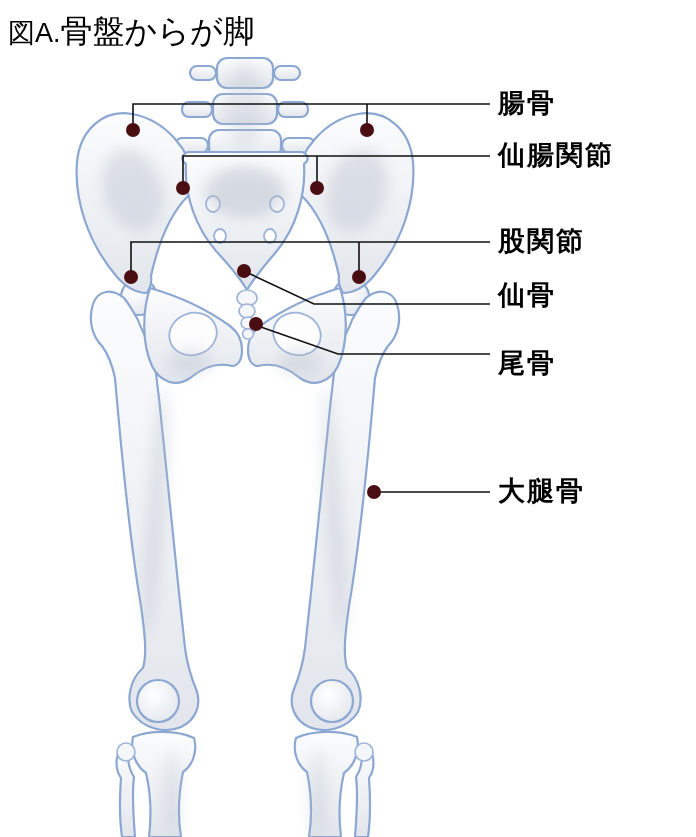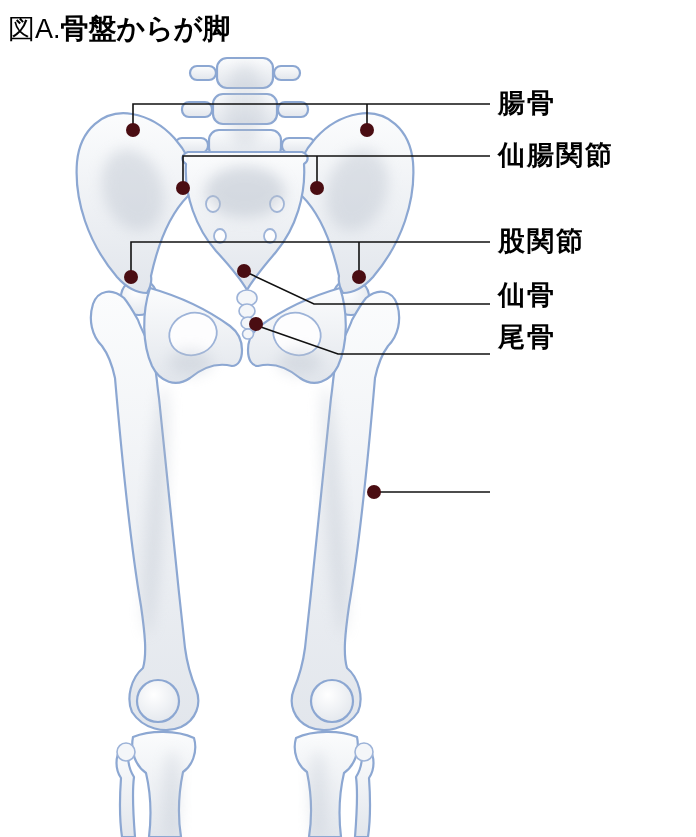--- a/index.html
+++ b/index.html
@@ -16,21 +16,21 @@
     background:var(--background);
     font-family:"Liberation Sans",sans-serif;
     overflow:hidden;
   }
   .art{position:absolute;top:0;left:0;}
   .title{
     position:absolute;top:10px;left:8px;
     display:flex;align-items:baseline;color:var(--text);z-index:3;
   }
   .title-prefix{font-size:27px;font-weight:500;}
-  .title-main{font-size:28px;font-weight:700;}
+  .title-main{font-size:32px;font-weight:400;}
   .label{
     position:absolute;left:498px;transform:translateY(-53%);
     font-size:27px;font-weight:600;letter-spacing:2px;
     color:var(--text);white-space:nowrap;z-index:3;font-family:Liberation Serif, serif;
   }
   .bone{fill:url(#gBone);stroke:var(--bone-outline);stroke-width:2.2;stroke-linejoin:round;}
   .bone-detail{fill:#f4f6f9;stroke:var(--bone-detail);stroke-width:1.6;}
   .hole{fill:#fdfdfe;stroke:var(--bone-detail);stroke-width:1.8;}
   .shade{fill:#b7bfcb;stroke:none;filter:url(#soft);}
   .leader{fill:none;stroke:var(--leader-line);stroke-width:1.6;}
@@ -149,15 +149,16 @@
       <circle class="marker" cx="244" cy="271" r="7"></circle>
       <circle class="marker" cx="256" cy="324" r="7"></circle>
       <circle class="marker" cx="374" cy="492" r="7"></circle>
     </g>
   </svg>
 
   <div class="label" style="top:104px">腸骨</div>
   <div class="label" style="top:156px">仙腸関節</div>
   <div class="label" style="top:242px">股関節</div>
   <div class="label" style="top:296px">仙骨</div>
-  <div class="label" style="top:338px">尾骨</div>
+  <div class="label" style="top:364px">尾骨</div>
+  <div class="label" style="top:492px">大腿骨</div>
 
 </div>
 
 </body></html>

